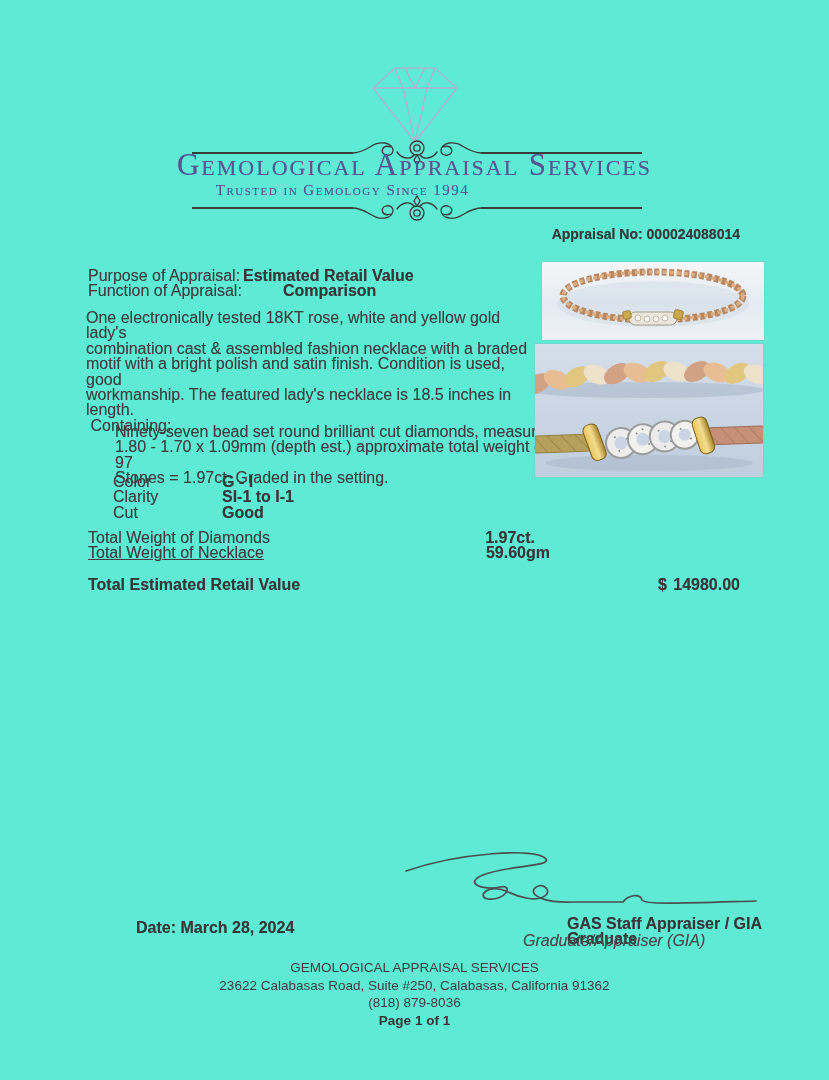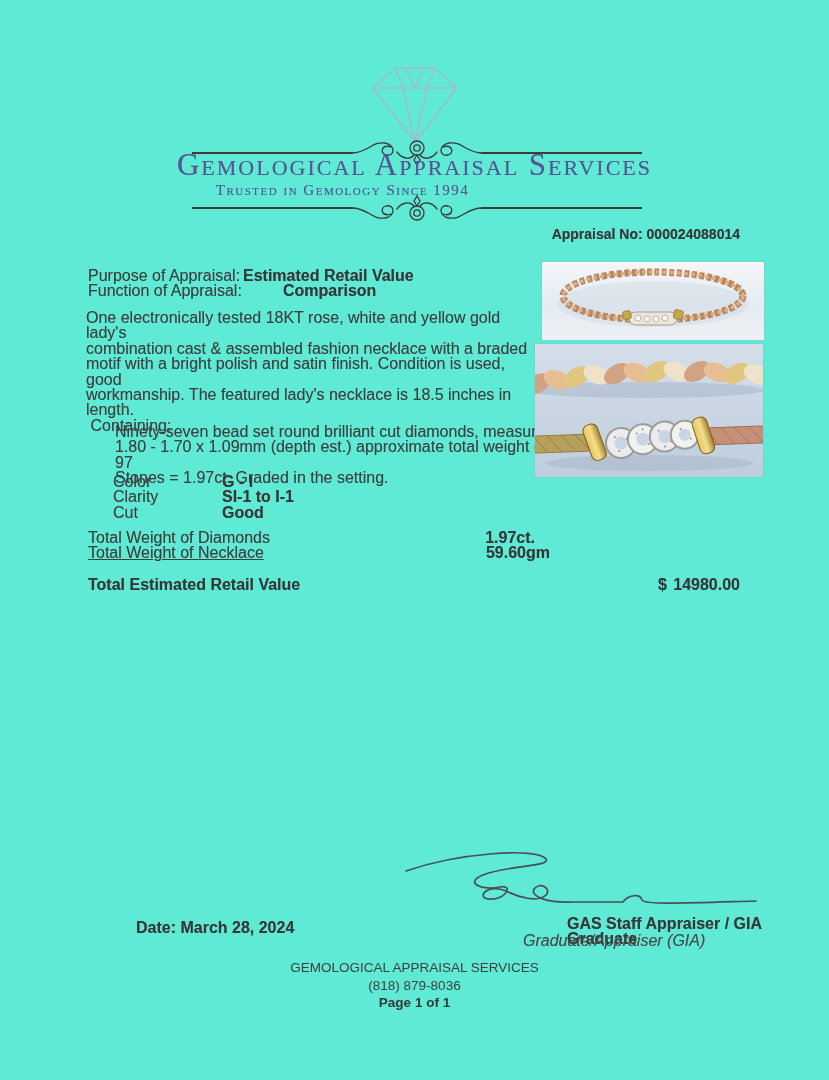--- a/index.html
+++ b/index.html
@@ -208,17 +208,18 @@
              C164 44 152 36 146 44 C142 52 160 58 185 57 L235 57
              C240 50 252 48 254 55 C256 60 300 58 368 56" fill="none" stroke="#4a4f52" stroke-width="1.7" stroke-linecap="round"></path>
   </svg>
 
   <div class="abs txt bold" style="left:100px;top:920px;margin-left:36px;">Date: March 28, 2024</div>
   <div class="abs txt bold" style="left:523px;top:916px;margin-left:44px;">GAS Staff Appraiser / GIA Graduate</div>
   <div class="abs txt italic" style="left:523px;top:932.5px;">Graduate/Appraiser (GIA)</div>
 
   <div class="abs footer" style="left:0;top:959px;">
     <div>GEMOLOGICAL APPRAISAL SERVICES</div>
+    <div>23622 Calabasas Road, Suite #250, Calabasas, California 91362</div>
     <div>(818) 879-8036</div>
     <div class="bold">Page 1 of 1</div>
   </div>
 
 </div>
 
 </body></html>

